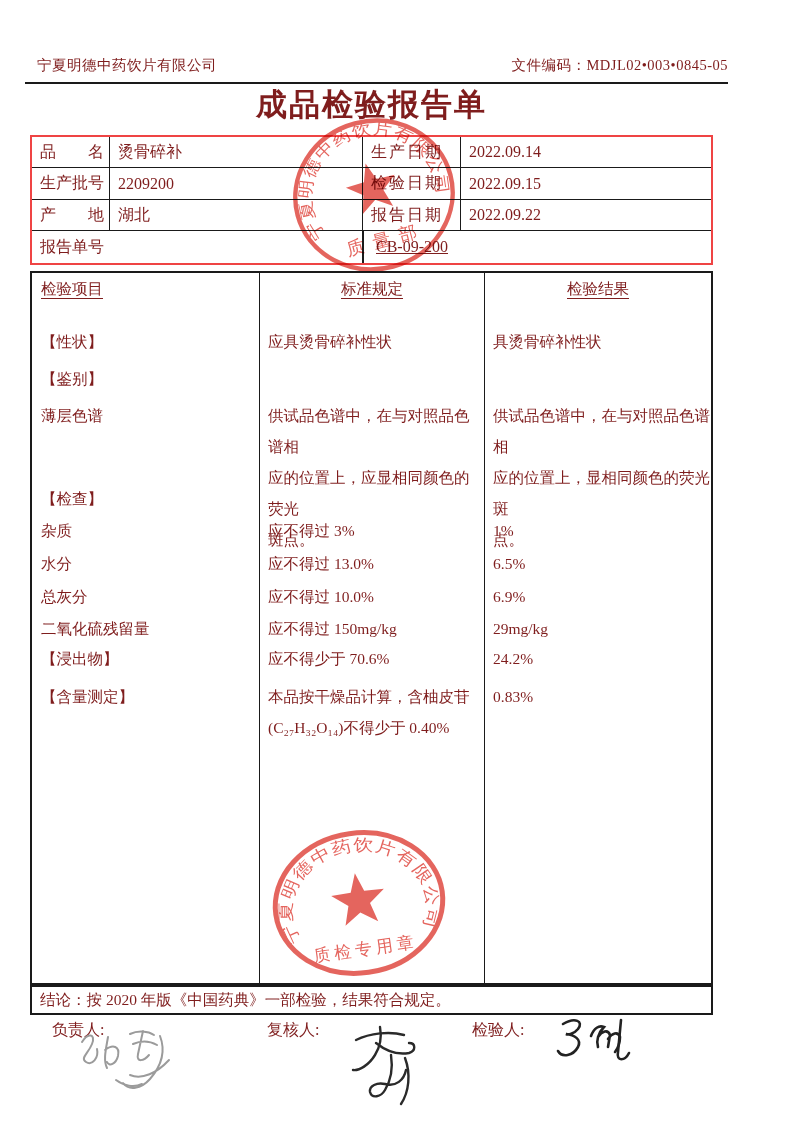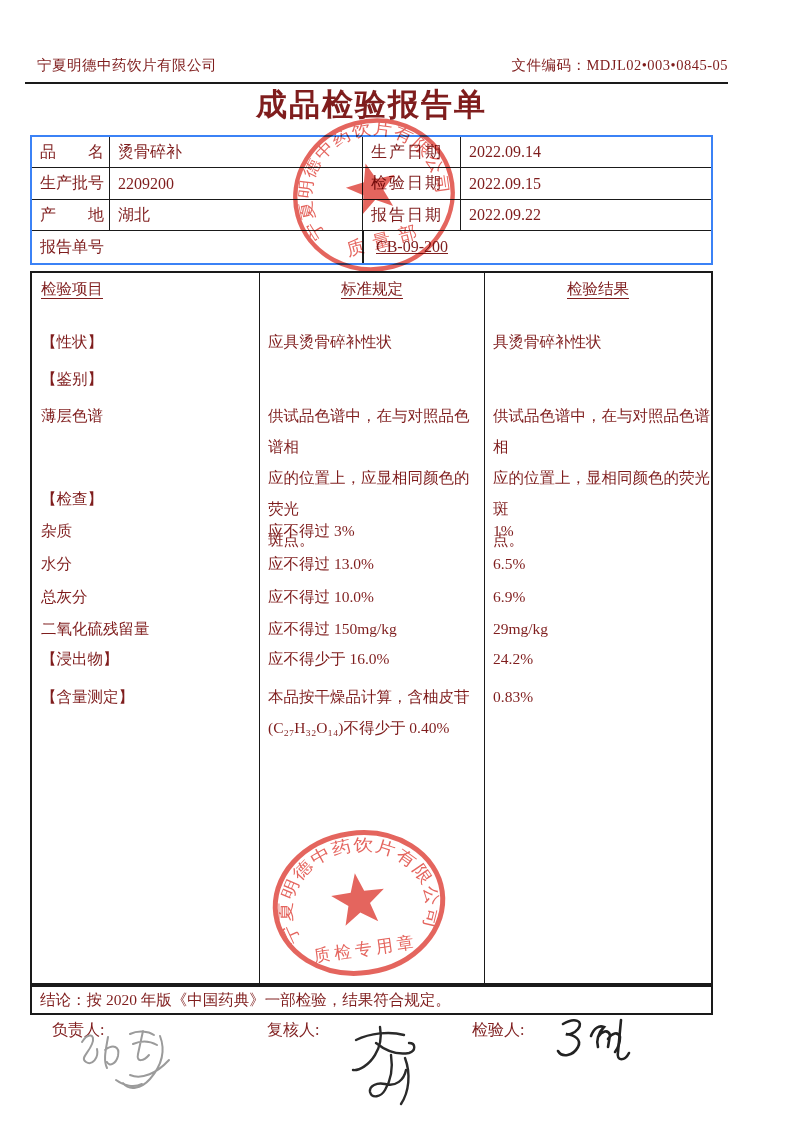--- a/index.html
+++ b/index.html
@@ -15,21 +15,21 @@
   }
   .header .company{padding-left:12px;letter-spacing:.5px;}
   .header .doccode{letter-spacing:.5px;text-align:center;}
   .title{
     position:absolute;left:30px;top:84px;width:683px;text-align:center;
     font-size:31px;font-weight:bold;letter-spacing:2px;
   }
   
   .info-table{
     position:absolute;left:30px;top:135px;width:683px;height:130px;
-    border:2px solid #3b82f6;box-sizing:border-box;
+    border:2px solid #ef4444;box-sizing:border-box;
     display:grid;grid-template-columns:78px 253px 98px 1fr;
     grid-template-rows:31px 32px 31px 1fr;font-size:16px;
   }
   .info-table .cell{
     display:flex;align-items:center;padding-left:8px;box-sizing:border-box;
     border-right:1px solid #1a1a1a;border-bottom:1px solid #1a1a1a;white-space:nowrap;
   }
   .info-table .cell.last-col{border-right:none;}
   .info-table .cell.last-row{border-bottom:none;}
   .jlabel{display:block;width:64px;text-align:justify;text-align-last:justify;}
@@ -154,21 +154,21 @@
 
     <div class="icell c1">总灰分</div>
     <div class="icell c2">应不得过 10.0%</div>
     <div class="icell c3">6.9%</div>
 
     <div class="icell c1">二氧化硫残留量</div>
     <div class="icell c2">应不得过 150mg/kg</div>
     <div class="icell c3">29mg/kg</div>
 
     <div class="icell c1">【浸出物】</div>
-    <div class="icell c2">应不得少于 16.0%</div>
+    <div class="icell c2">应不得少于 70.6%</div>
     <div class="icell c3">24.2%</div>
 
     <div class="icell c1 topcell2">【含量测定】</div>
     <div class="icell c2 topcell2 pre">本品按干燥品计算，含柚皮苷
 (C₂₇H₃₂O₁₄)不得少于 0.40%</div>
     <div class="icell c3 topcell2">0.83%</div>
 
     <div class="icell c1"></div>
     <div class="icell c2"></div>
     <div class="icell c3"></div>

